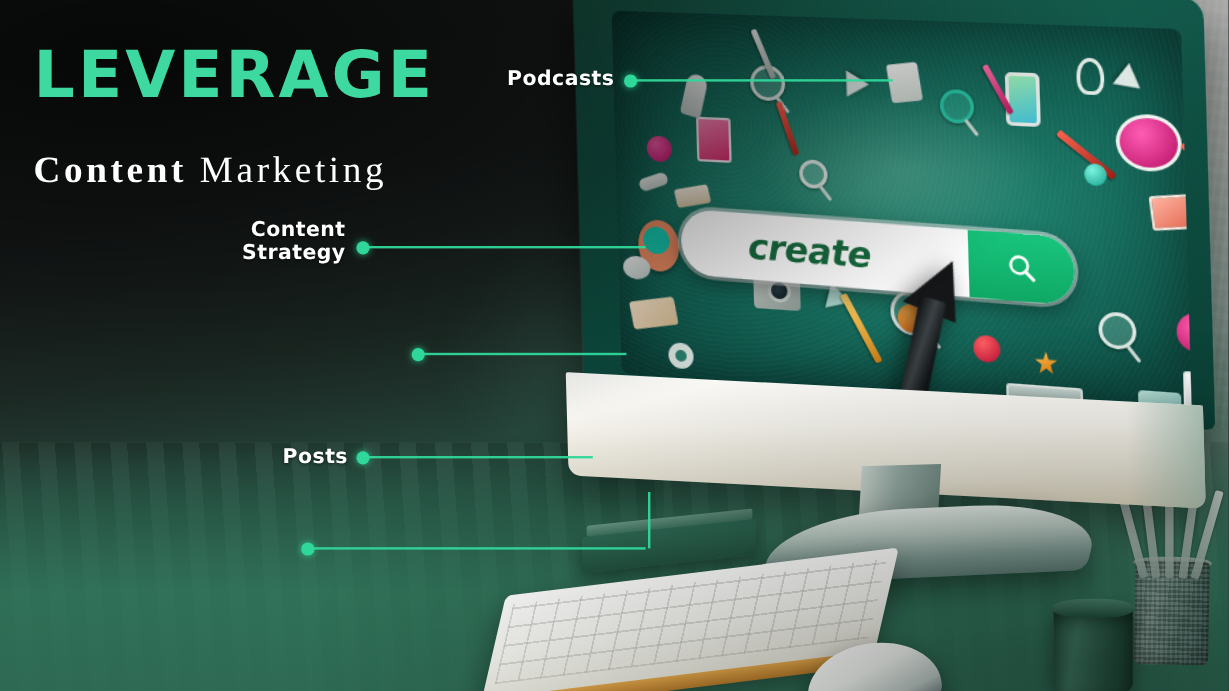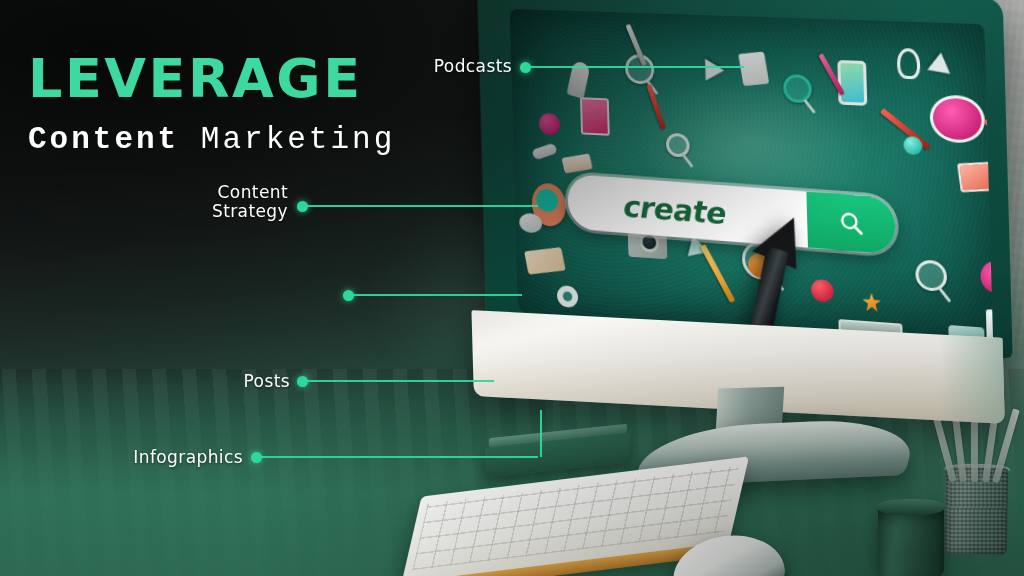--- a/index.html
+++ b/index.html
@@ -270,39 +270,39 @@
   
   .mouse{
     position:absolute; left:672px; top:536px; width:112px; height:64px;
     background:linear-gradient(160deg,#ffffff 0%, #eef1ee 40%, #b9c6c1 70%, #2c3b45 100%);
     border-radius:52% 52% 44% 44% / 64% 64% 36% 36%;
     transform:rotate(-8deg);
     box-shadow:0 8px 20px rgba(0,0,0,.45);
   }
 
   
-  .title-block{ position:absolute; left:28px; top:52px; }
+  .title-block{ position:absolute; left:28px; top:36px; }
   .title{
     font-family:"DejaVu Sans", sans-serif;
     font-weight:700; font-size:54px; line-height:1;
     letter-spacing:2.5px; color:#3ed9a0;
   }
   .subtitle{
-    margin-top:18px; font-size:31px; line-height:1;
+    margin-top:36px; font-size:31px; line-height:1;
     letter-spacing:3px; color:#ffffff;
-    font-family:Liberation Mono, monospace;
+    font-family:Liberation Serif, serif;
   }
   .subtitle .strong{ font-weight:700; }
   .subtitle .light{ font-weight:400; }
 
   .callouts{ position:absolute; inset:0; }
   .co-label{
     position:absolute;
     font-family:"DejaVu Sans", sans-serif;
-    font-weight:400; font-size:17px; color:#ffffff;
+    font-weight:700; font-size:17px; color:#ffffff;
     letter-spacing:.4px; line-height:1.12;
     white-space:pre-line; text-align:right;
     text-shadow:0 1px 3px rgba(0,0,0,.6);
   }
   .co-dot{
     position:absolute; width:11px; height:11px; border-radius:50%;
     background:#2fd79a; box-shadow:0 0 6px rgba(47,215,154,.8);
   }
   .co-line{
     position:absolute; height:2px; background:#2fd79a; opacity:.95;
@@ -428,19 +428,18 @@
       <div class="co-line" style="left: 529px; top: 66px; width: 215px; background: rgb(47, 215, 154);"></div>
       <div class="co-label" style="left: 40px; top: 183px; width: 248px;">Content
 Strategy</div>
       <div class="co-dot" style="left: 297px; top: 201px; background: rgb(47, 215, 154);"></div>
       <div class="co-line" style="left: 306px; top: 205px; width: 232px; background: rgb(47, 215, 154);"></div>
       <div class="co-dot" style="left: 343px; top: 290px; background: rgb(47, 215, 154);"></div>
       <div class="co-line" style="left: 352px; top: 294px; width: 170px; background: rgb(47, 215, 154);"></div>
       <div class="co-label" style="left: 40px; top: 372px; width: 250px;">Posts</div>
       <div class="co-dot" style="left: 297px; top: 376px; background: rgb(47, 215, 154);"></div>
       <div class="co-line" style="left: 306px; top: 380px; width: 188px; background: rgb(47, 215, 154);"></div>
-      <div class="co-label" style="left: 0px; top: 448px; width: 243px;">Infographics</div>
       <div class="co-dot" style="left: 251px; top: 452px; background: rgb(47, 215, 154);"></div>
       <div class="co-line" style="left: 260px; top: 456px; width: 278px; background: rgb(47, 215, 154);"></div>
       <div class="co-vline" style="left: 540px; top: 410px; height: 47px; background: rgb(47, 215, 154);"></div>
     </div>
 
 </div>
 
 </body></html>

